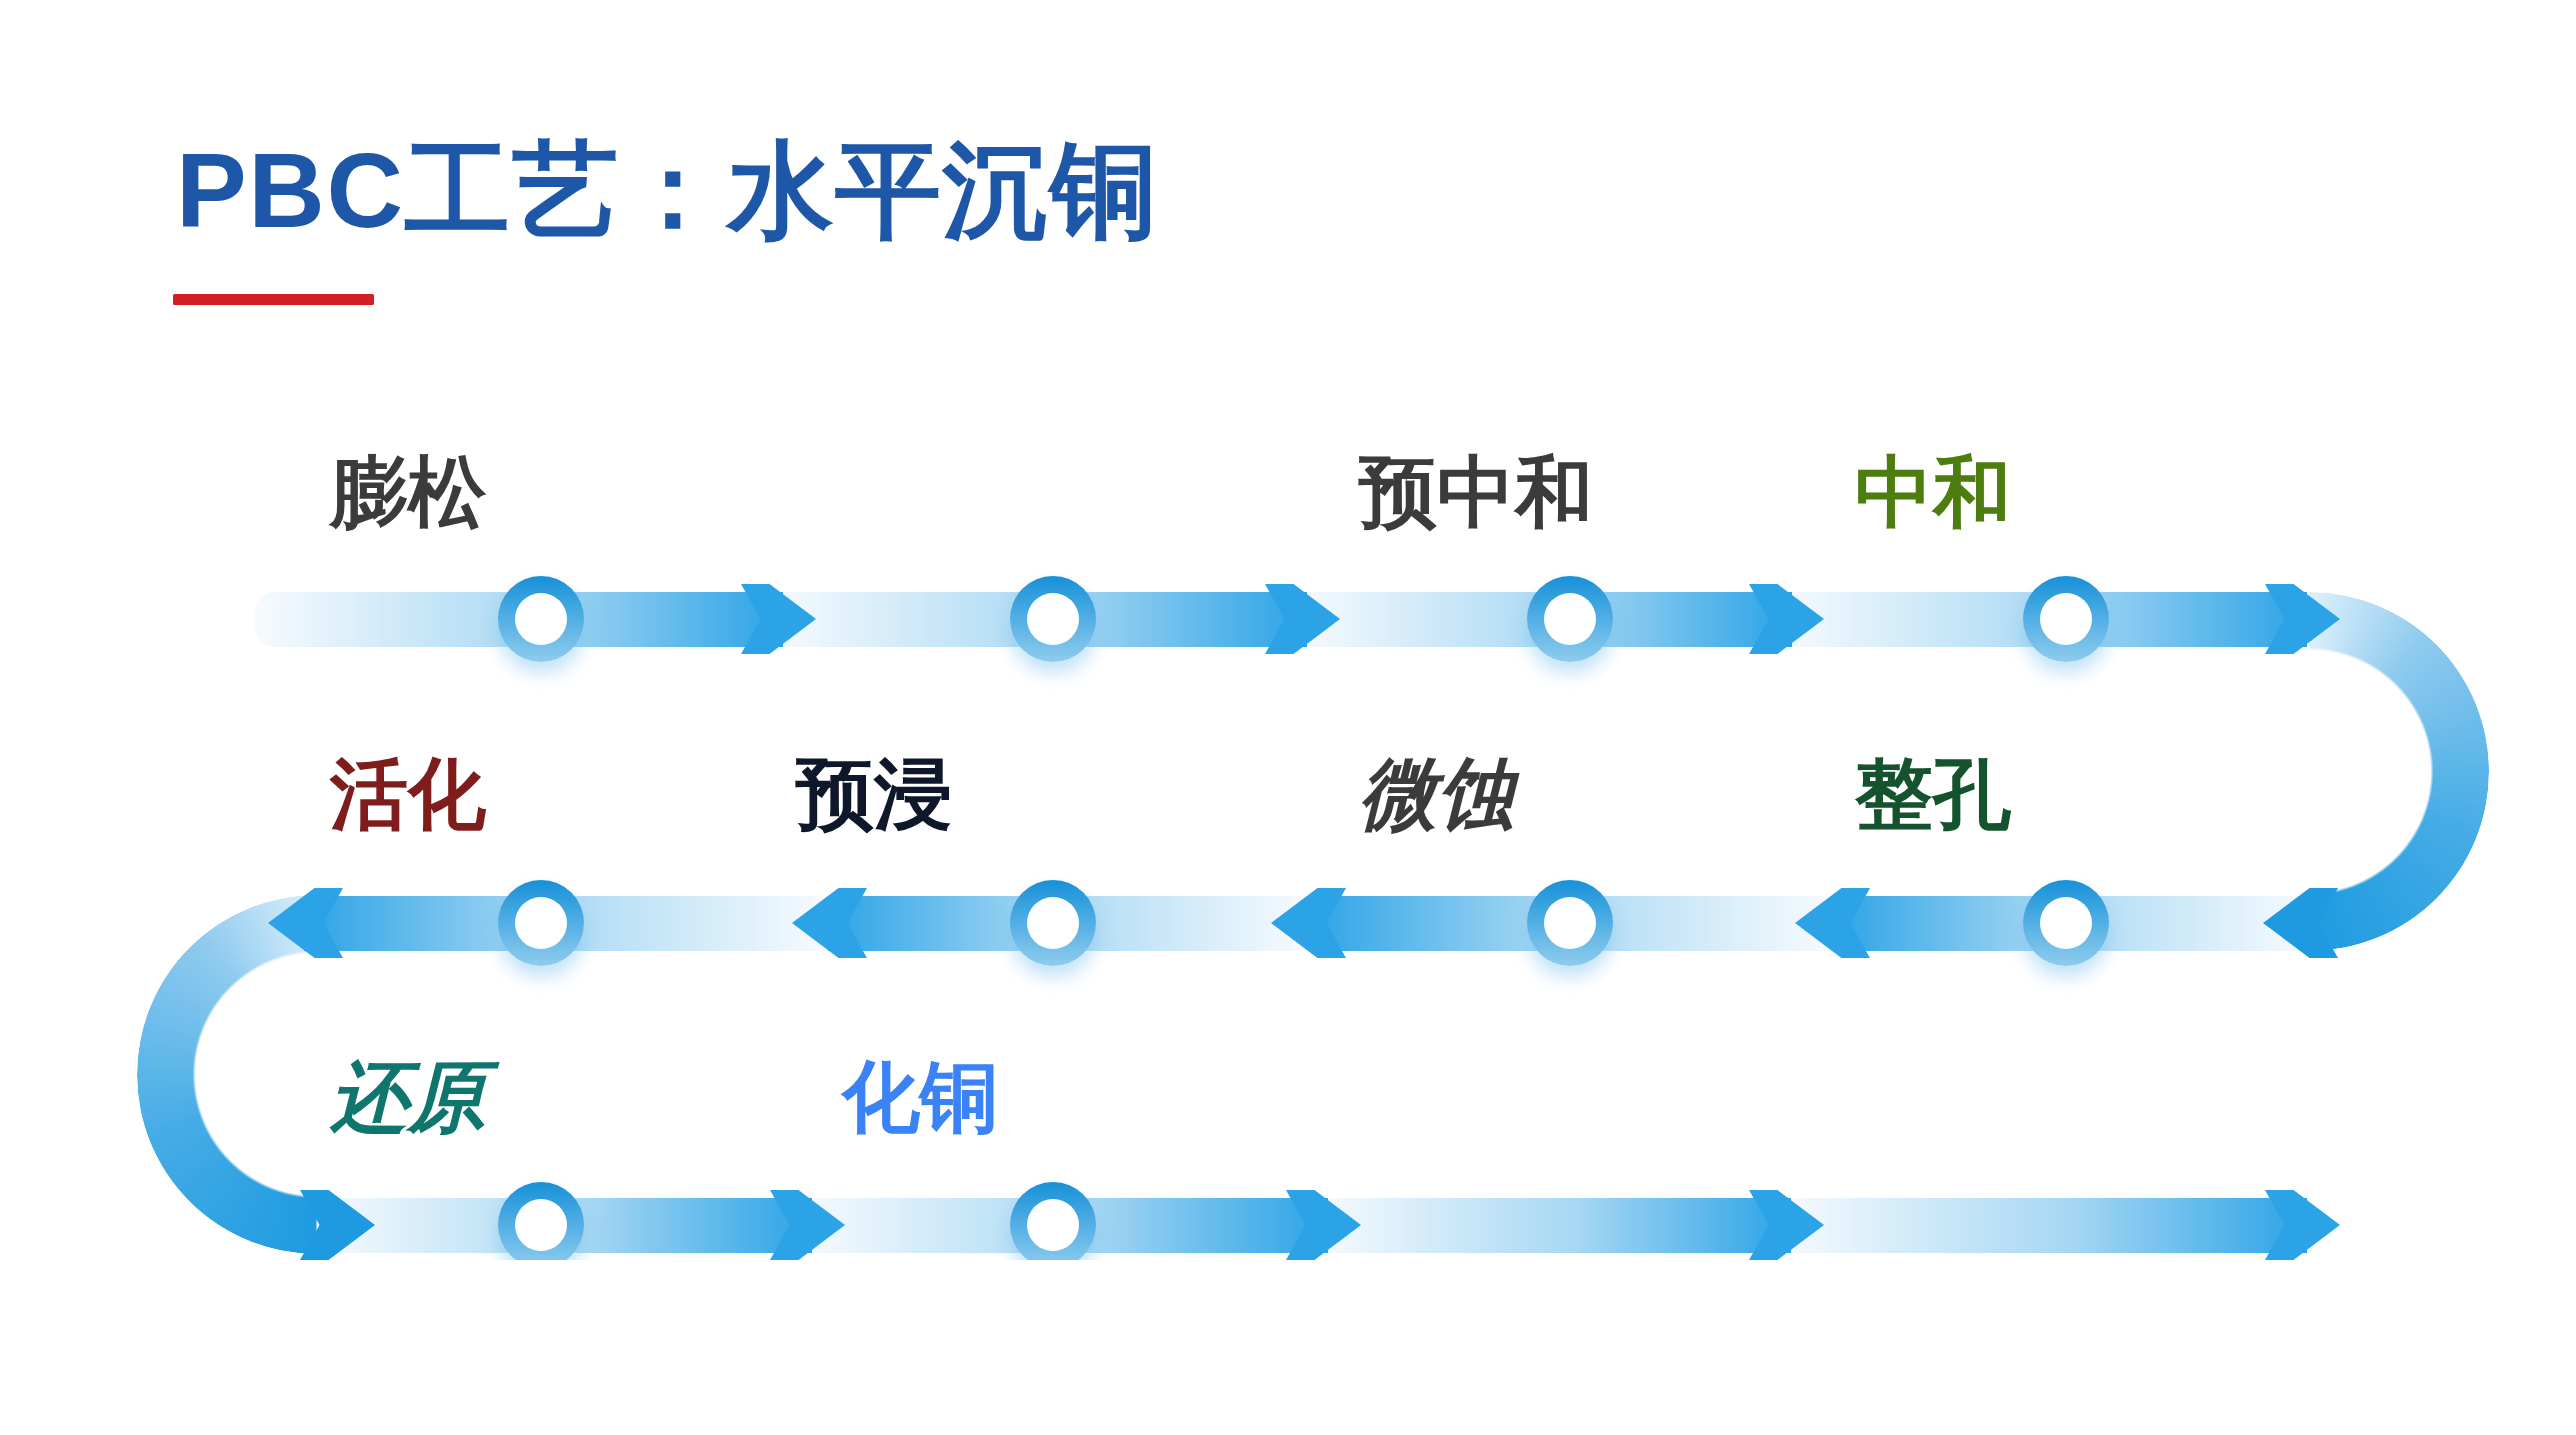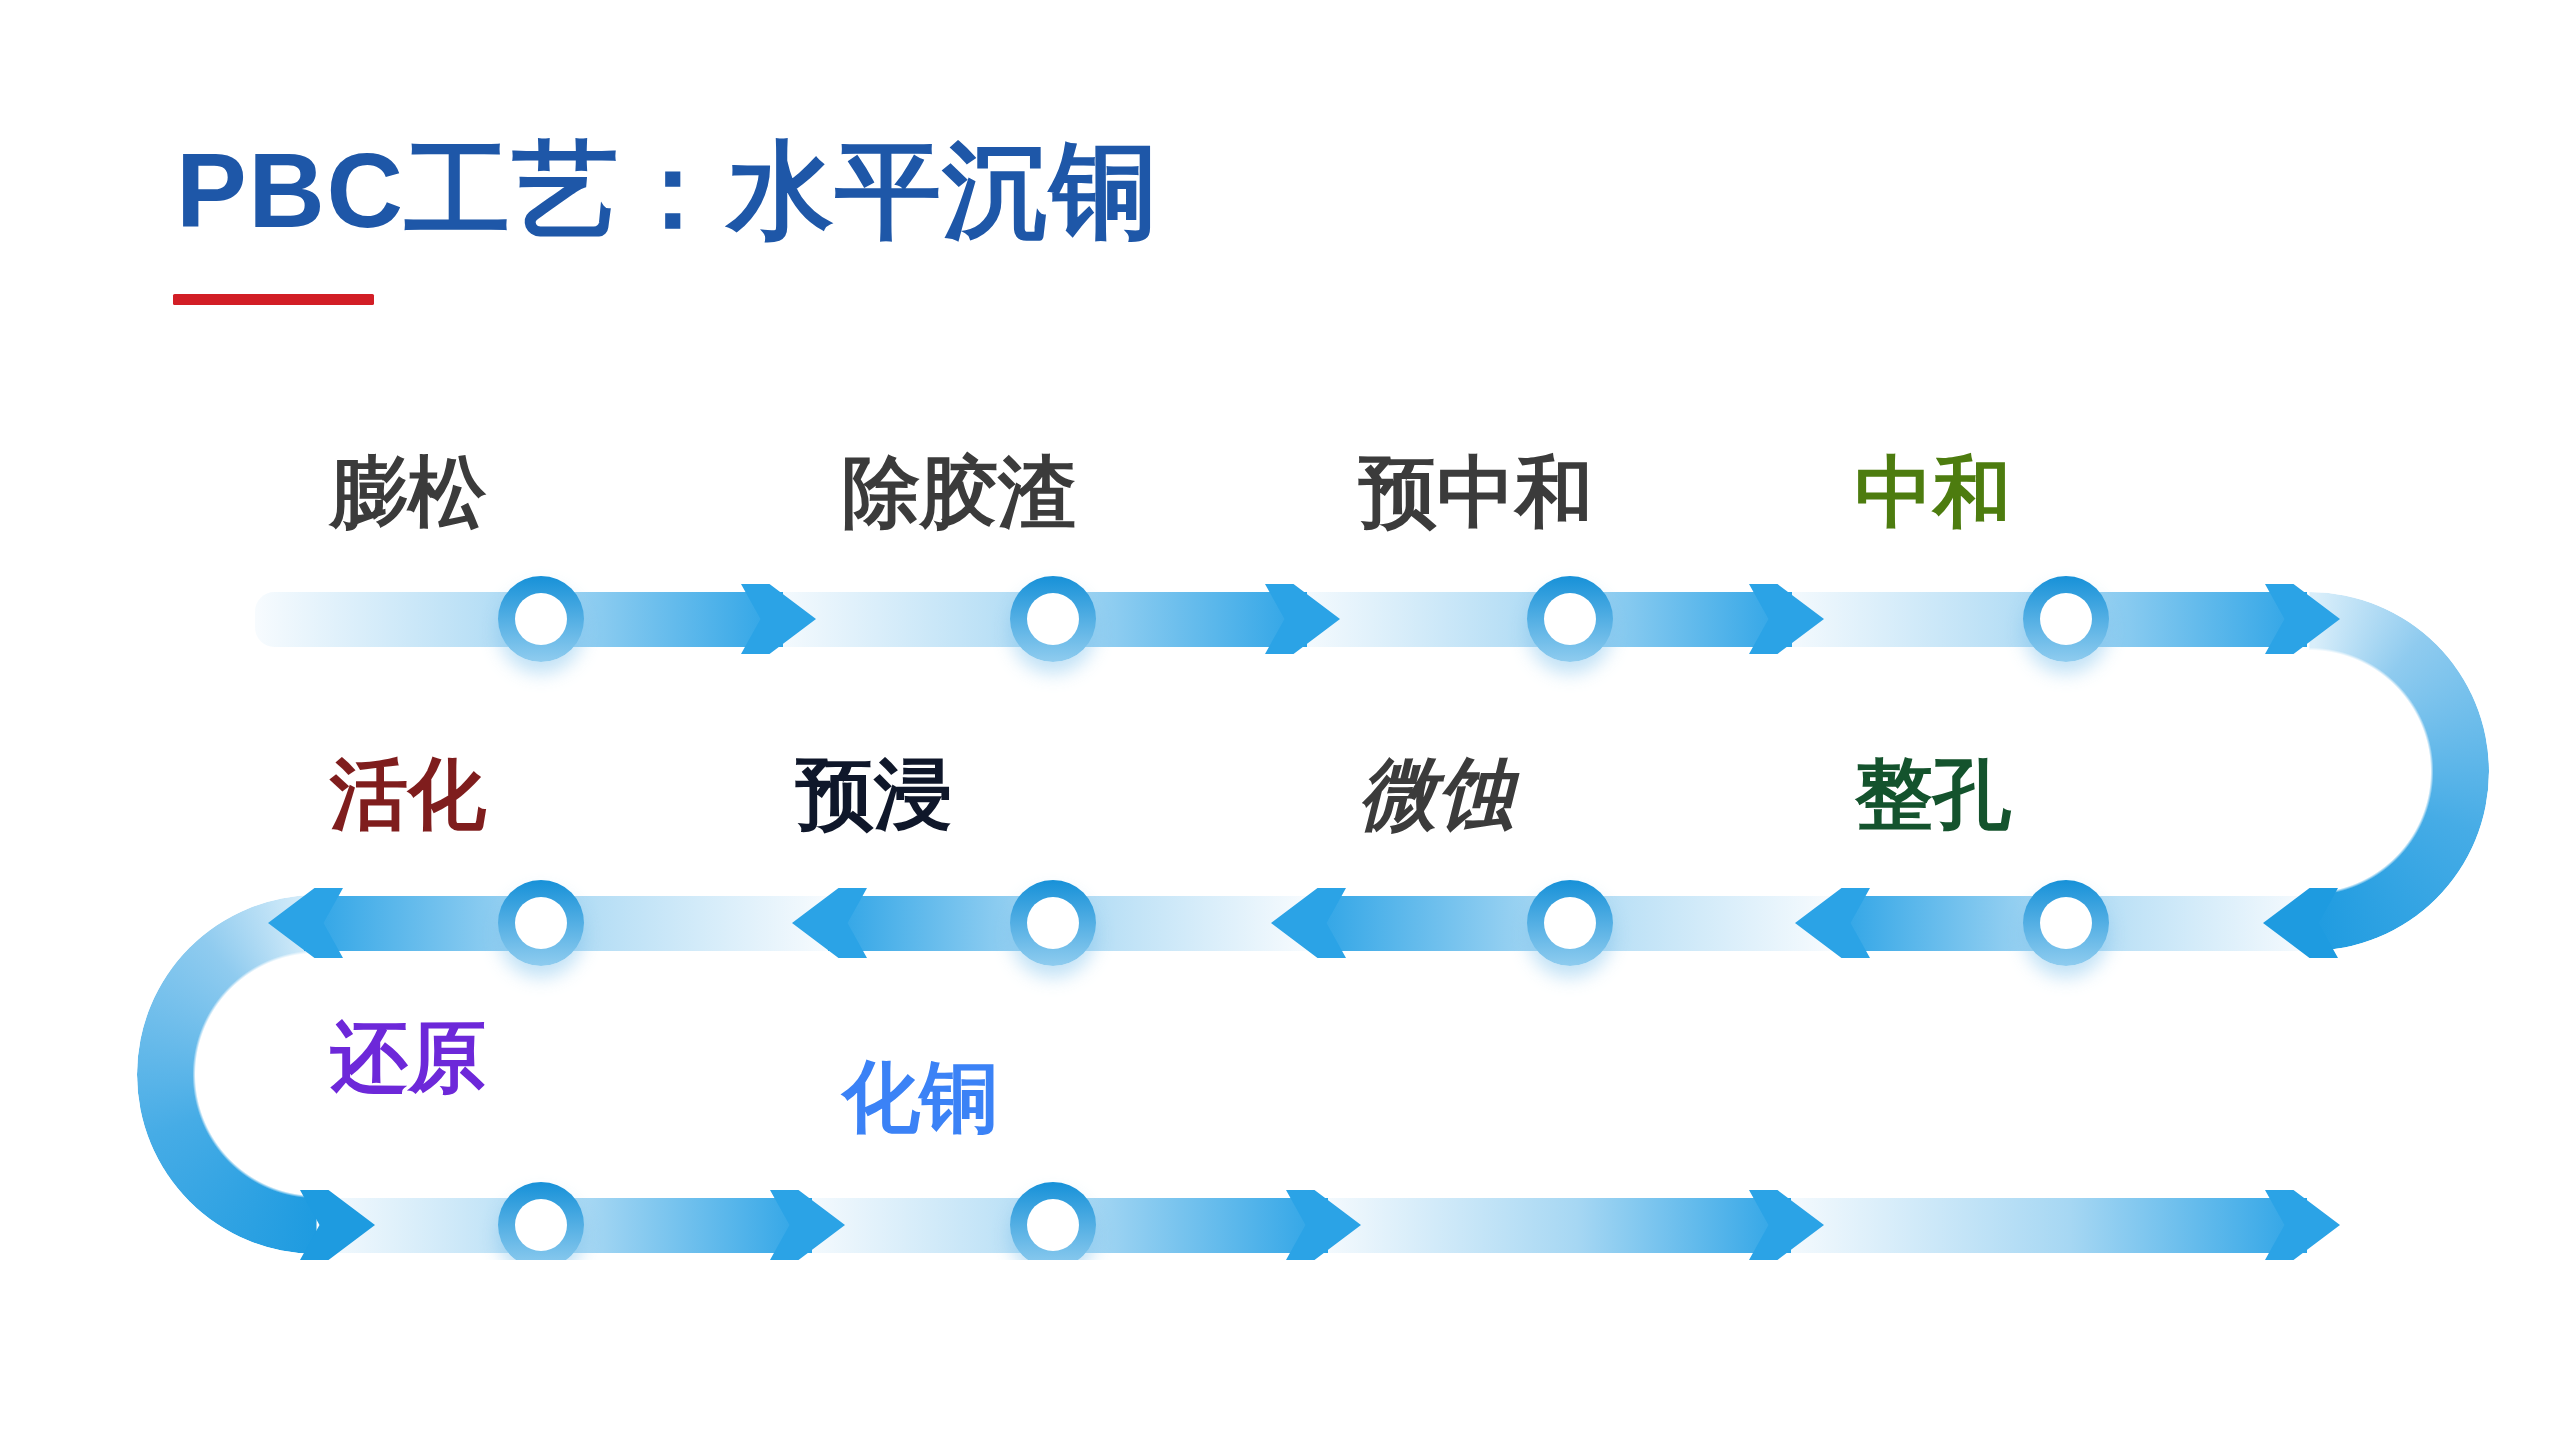--- a/index.html
+++ b/index.html
@@ -91,21 +91,20 @@
     <div class="arrowhead right" style="left: 1713px; top: 584px; z-index: 38; background: rgb(43, 163, 230);"></div>
     <div class="bar-seg" style="left: 1743px; width: 528px; top: 592px; z-index: 37; background: linear-gradient(90deg, rgb(247, 251, 254) 0%, rgb(166, 215, 243) 55%, rgb(43, 163, 230) 100%);"></div>
     <div class="arrowhead right" style="left: 2229px; top: 584px; z-index: 37; background: rgb(43, 163, 230);"></div>
     <div class="step-node" style="left: 462px; top: 576px; z-index: 50; background: linear-gradient(rgb(23, 145, 216) 0%, rgb(143, 204, 239) 100%);">
       <div class="hole"></div>
     </div>
     <div class="step-label" style="left: 294px; top: 447px; z-index: 55; color: rgb(59, 59, 59);">膨松</div>
     <div class="step-node" style="left: 974px; top: 576px; z-index: 50; background: linear-gradient(rgb(23, 145, 216) 0%, rgb(143, 204, 239) 100%);">
       <div class="hole"></div>
     </div>
-    <div class="step-label" style="left: 806px; top: 447px; z-index: 55; color: rgb(59, 59, 59);">除胶渣</div>
     <div class="step-node" style="left: 1491px; top: 576px; z-index: 50; background: linear-gradient(rgb(23, 145, 216) 0%, rgb(143, 204, 239) 100%);">
       <div class="hole"></div>
     </div>
     <div class="step-label" style="left: 1323px; top: 447px; z-index: 55; color: rgb(59, 59, 59);">预中和</div>
     <div class="step-node" style="left: 1987px; top: 576px; z-index: 50; background: linear-gradient(rgb(23, 145, 216) 0%, rgb(143, 204, 239) 100%);">
       <div class="hole"></div>
     </div>
     <div class="step-label" style="left: 1819px; top: 447px; z-index: 55; color: #4d7c0f;">中和</div>
     <div class="bar-seg" style="left: 1796px; width: 478px; top: 896px; z-index: 28; background: linear-gradient(270deg, rgb(247, 251, 254) 0%, rgb(166, 215, 243) 55%, rgb(43, 163, 230) 100%);"></div>
     <div class="arrowhead left" style="left: 1759px; top: 888px; z-index: 28; background: rgb(43, 163, 230);"></div>
@@ -135,21 +134,21 @@
     <div class="arrowhead right" style="left: 734px; top: 1190px; z-index: 18; background: rgb(43, 163, 230);"></div>
     <div class="bar-seg" style="left: 764px; width: 528px; top: 1198px; z-index: 17; background: linear-gradient(90deg, rgb(247, 251, 254) 0%, rgb(166, 215, 243) 55%, rgb(43, 163, 230) 100%);"></div>
     <div class="arrowhead right" style="left: 1250px; top: 1190px; z-index: 17; background: rgb(43, 163, 230);"></div>
     <div class="bar-seg" style="left: 1280px; width: 475px; top: 1198px; z-index: 16; background: linear-gradient(90deg, rgb(247, 251, 254) 0%, rgb(166, 215, 243) 55%, rgb(43, 163, 230) 100%);"></div>
     <div class="arrowhead right" style="left: 1713px; top: 1190px; z-index: 16; background: rgb(43, 163, 230);"></div>
     <div class="bar-seg" style="left: 1743px; width: 528px; top: 1198px; z-index: 15; background: linear-gradient(90deg, rgb(247, 251, 254) 0%, rgb(166, 215, 243) 55%, rgb(43, 163, 230) 100%);"></div>
     <div class="arrowhead right" style="left: 2229px; top: 1190px; z-index: 15; background: rgb(43, 163, 230);"></div>
     <div class="step-node" style="left: 462px; top: 1182px; z-index: 50; background: linear-gradient(rgb(23, 145, 216) 0%, rgb(143, 204, 239) 100%);">
       <div class="hole"></div>
     </div>
-    <div class="step-label" style="left: 294px; top: 1012px; z-index: 55; color: #6d28d9;">还原</div>
+    <div class="step-label" style="left: 294px; top: 1052px; z-index: 55; color: #0f766e; font-style: italic;">还原</div>
     <div class="step-node" style="left: 974px; top: 1182px; z-index: 50; background: linear-gradient(rgb(23, 145, 216) 0%, rgb(143, 204, 239) 100%);">
       <div class="hole"></div>
     </div>
     <div class="step-label" style="left: 806px; top: 1052px; z-index: 55; color: #3b82f6;">化铜</div>
     <div class="arrowhead left" style="left: 2227px; top: 888px; z-index: 31; background: rgb(30, 155, 224);"></div>
     <div class="arrowhead right" style="left: 264px; top: 1190px; z-index: 21; background: rgb(30, 155, 224);"></div>
   </div>
 
 
 </body></html>

